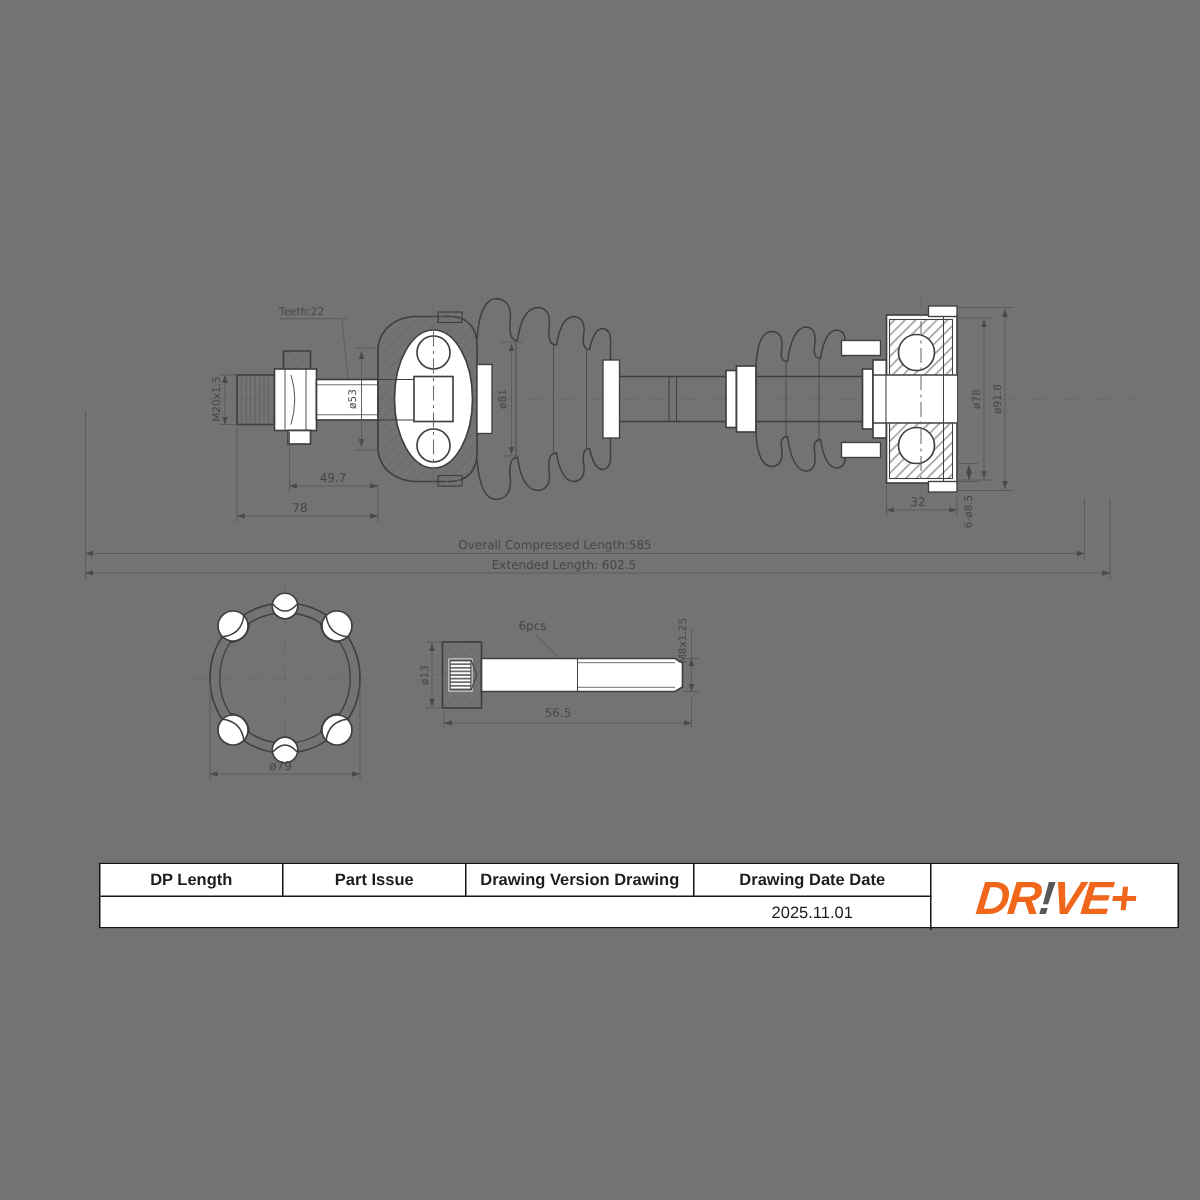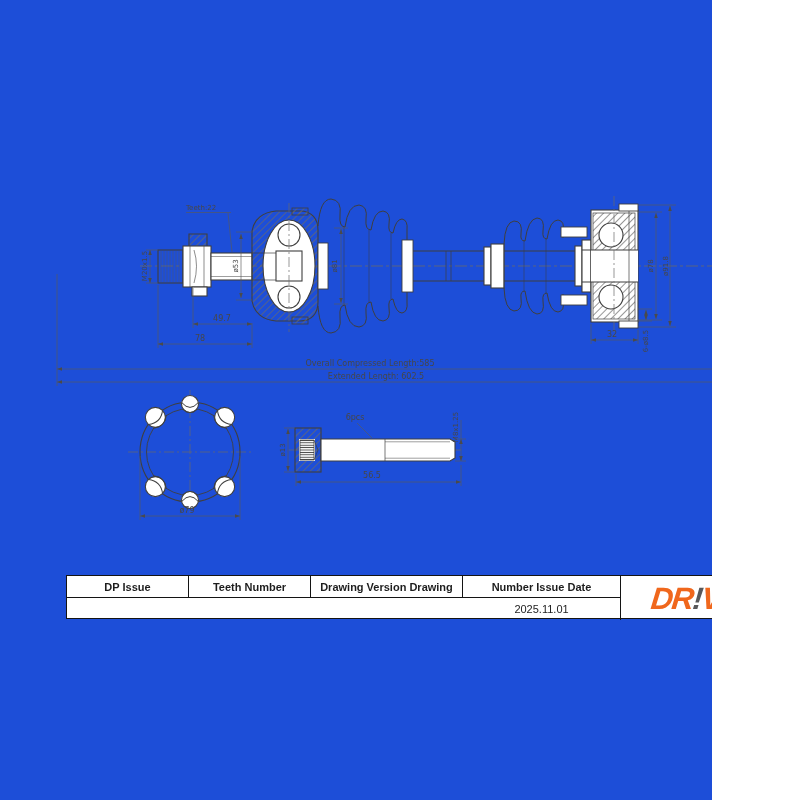--- a/index.html
+++ b/index.html
@@ -1,16 +1,16 @@
 <!DOCTYPE html>
 <html><head>
 <meta charset="utf-8">
 <style>
   html,body{margin:0;padding:0;background:#ffffff;}
-  .page{position:relative;width:712px;height:800px;background:#1d4ed8;overflow:hidden;
+  .page{position:relative;width:800px;height:800px;background:#737373;overflow:hidden;
         font-family:"DejaVu Sans",sans-serif;}
   svg{position:absolute;left:0;top:0;}
   svg text{font-family:"DejaVu Sans",sans-serif;font-size:8px;fill:#474747;}
   .t7{font-size:7px;}
   .t8{font-size:8px;}
 
   
   .titleblock{position:absolute;left:66px;top:575px;width:720px;height:44px;
       display:grid;grid-template-columns:122px 122px 152px 158px 166px;
       grid-template-rows:22px 22px;border:1.6px solid #141414;box-sizing:border-box;
@@ -262,24 +262,24 @@
     <g stroke="none" fill="#474747">
       <text class="t8" x="355" y="420" text-anchor="middle">6pcs</text>
       <text class="t7" transform="rotate(-90 285 450)" x="285" y="450" text-anchor="middle">ø13</text>
       <text class="t7" transform="rotate(-90 457.5 427)" x="457.5" y="427" text-anchor="middle">M8x1.25</text>
       <text class="t8" x="372" y="478" text-anchor="middle">56.5</text>
     </g>
   </g>
 </svg>
 
 <div class="titleblock">
-  <div class="tb-cell tb-head" style="grid-column:1;grid-row:1">DP Issue</div>
-  <div class="tb-cell tb-head" style="grid-column:2;grid-row:1">Teeth Number</div>
+  <div class="tb-cell tb-head" style="grid-column:1;grid-row:1">DP Length</div>
+  <div class="tb-cell tb-head" style="grid-column:2;grid-row:1">Part Issue</div>
   <div class="tb-cell tb-head" style="grid-column:3;grid-row:1">Drawing Version Drawing</div>
-  <div class="tb-cell tb-head" style="grid-column:4;grid-row:1">Number Issue Date</div>
+  <div class="tb-cell tb-head" style="grid-column:4;grid-row:1">Drawing Date Date</div>
 
   <div class="tb-cell" style="grid-column:4;grid-row:2">2025.11.01</div>
 
   <div class="tb-cell logo-cell">
     <div class="logo">
       <span class="main">DR</span><span class="bang">!</span><span class="main">VE+</span>
     </div>
   </div>
 </div>
 

